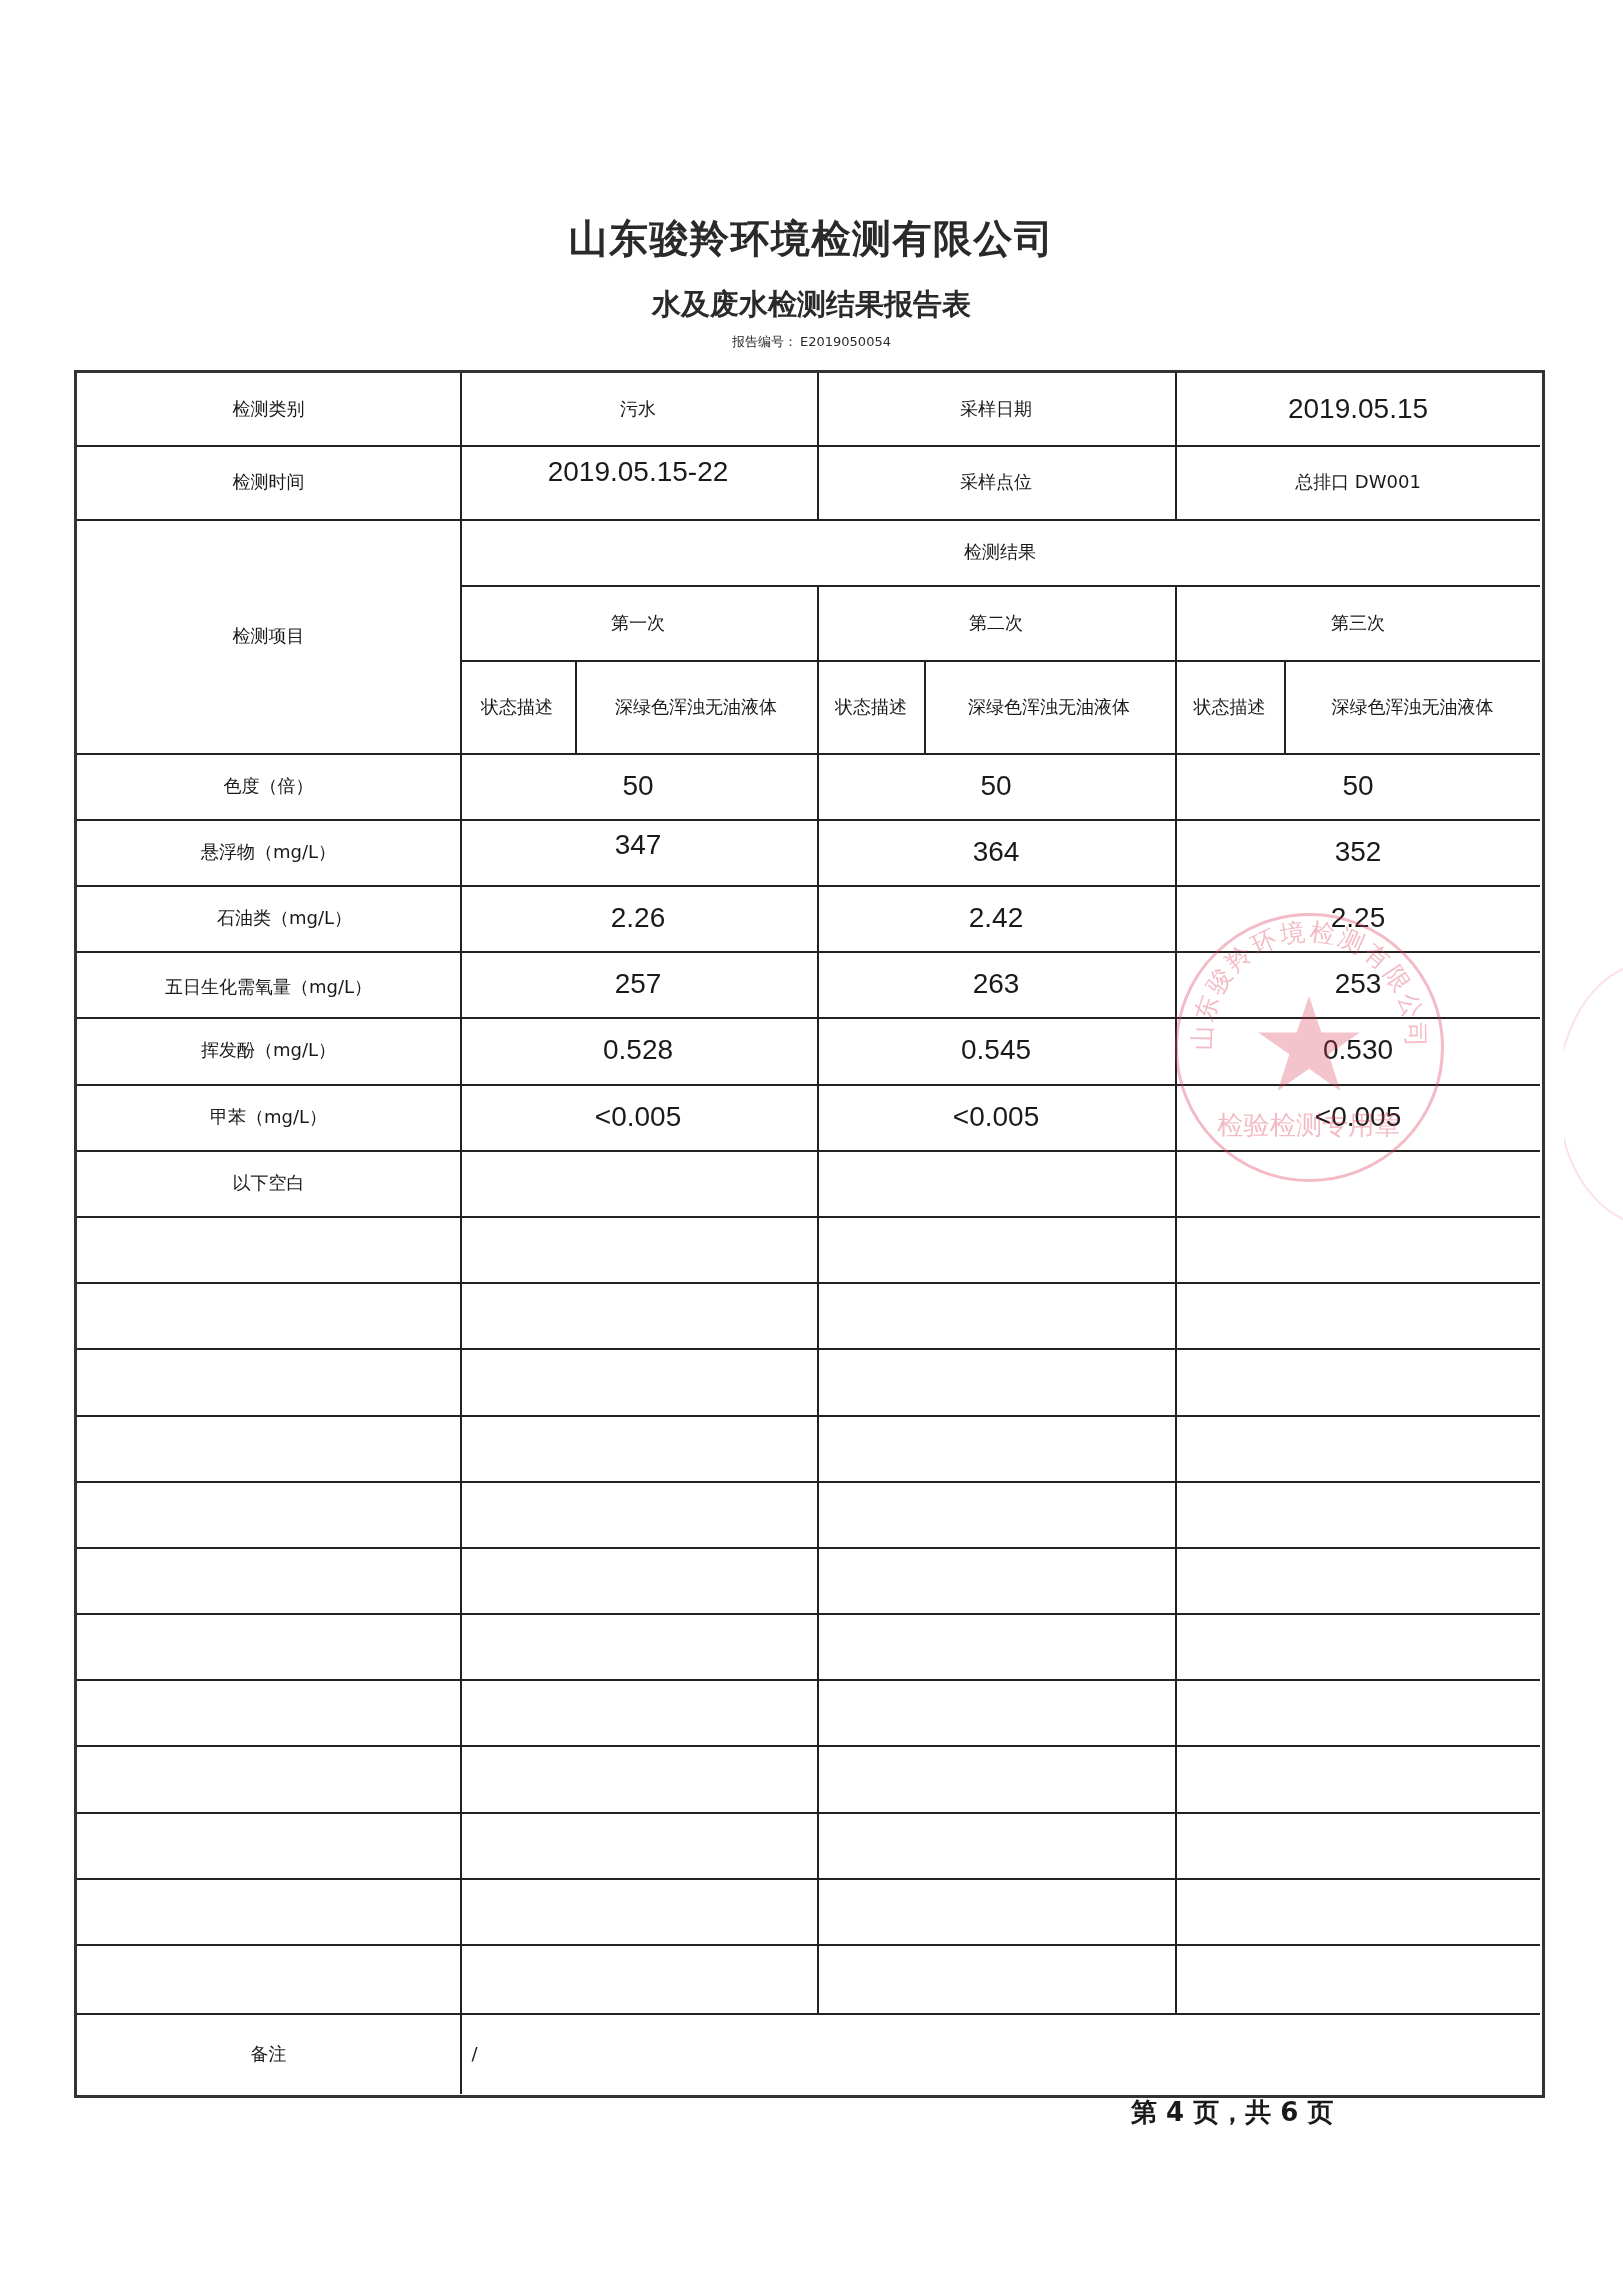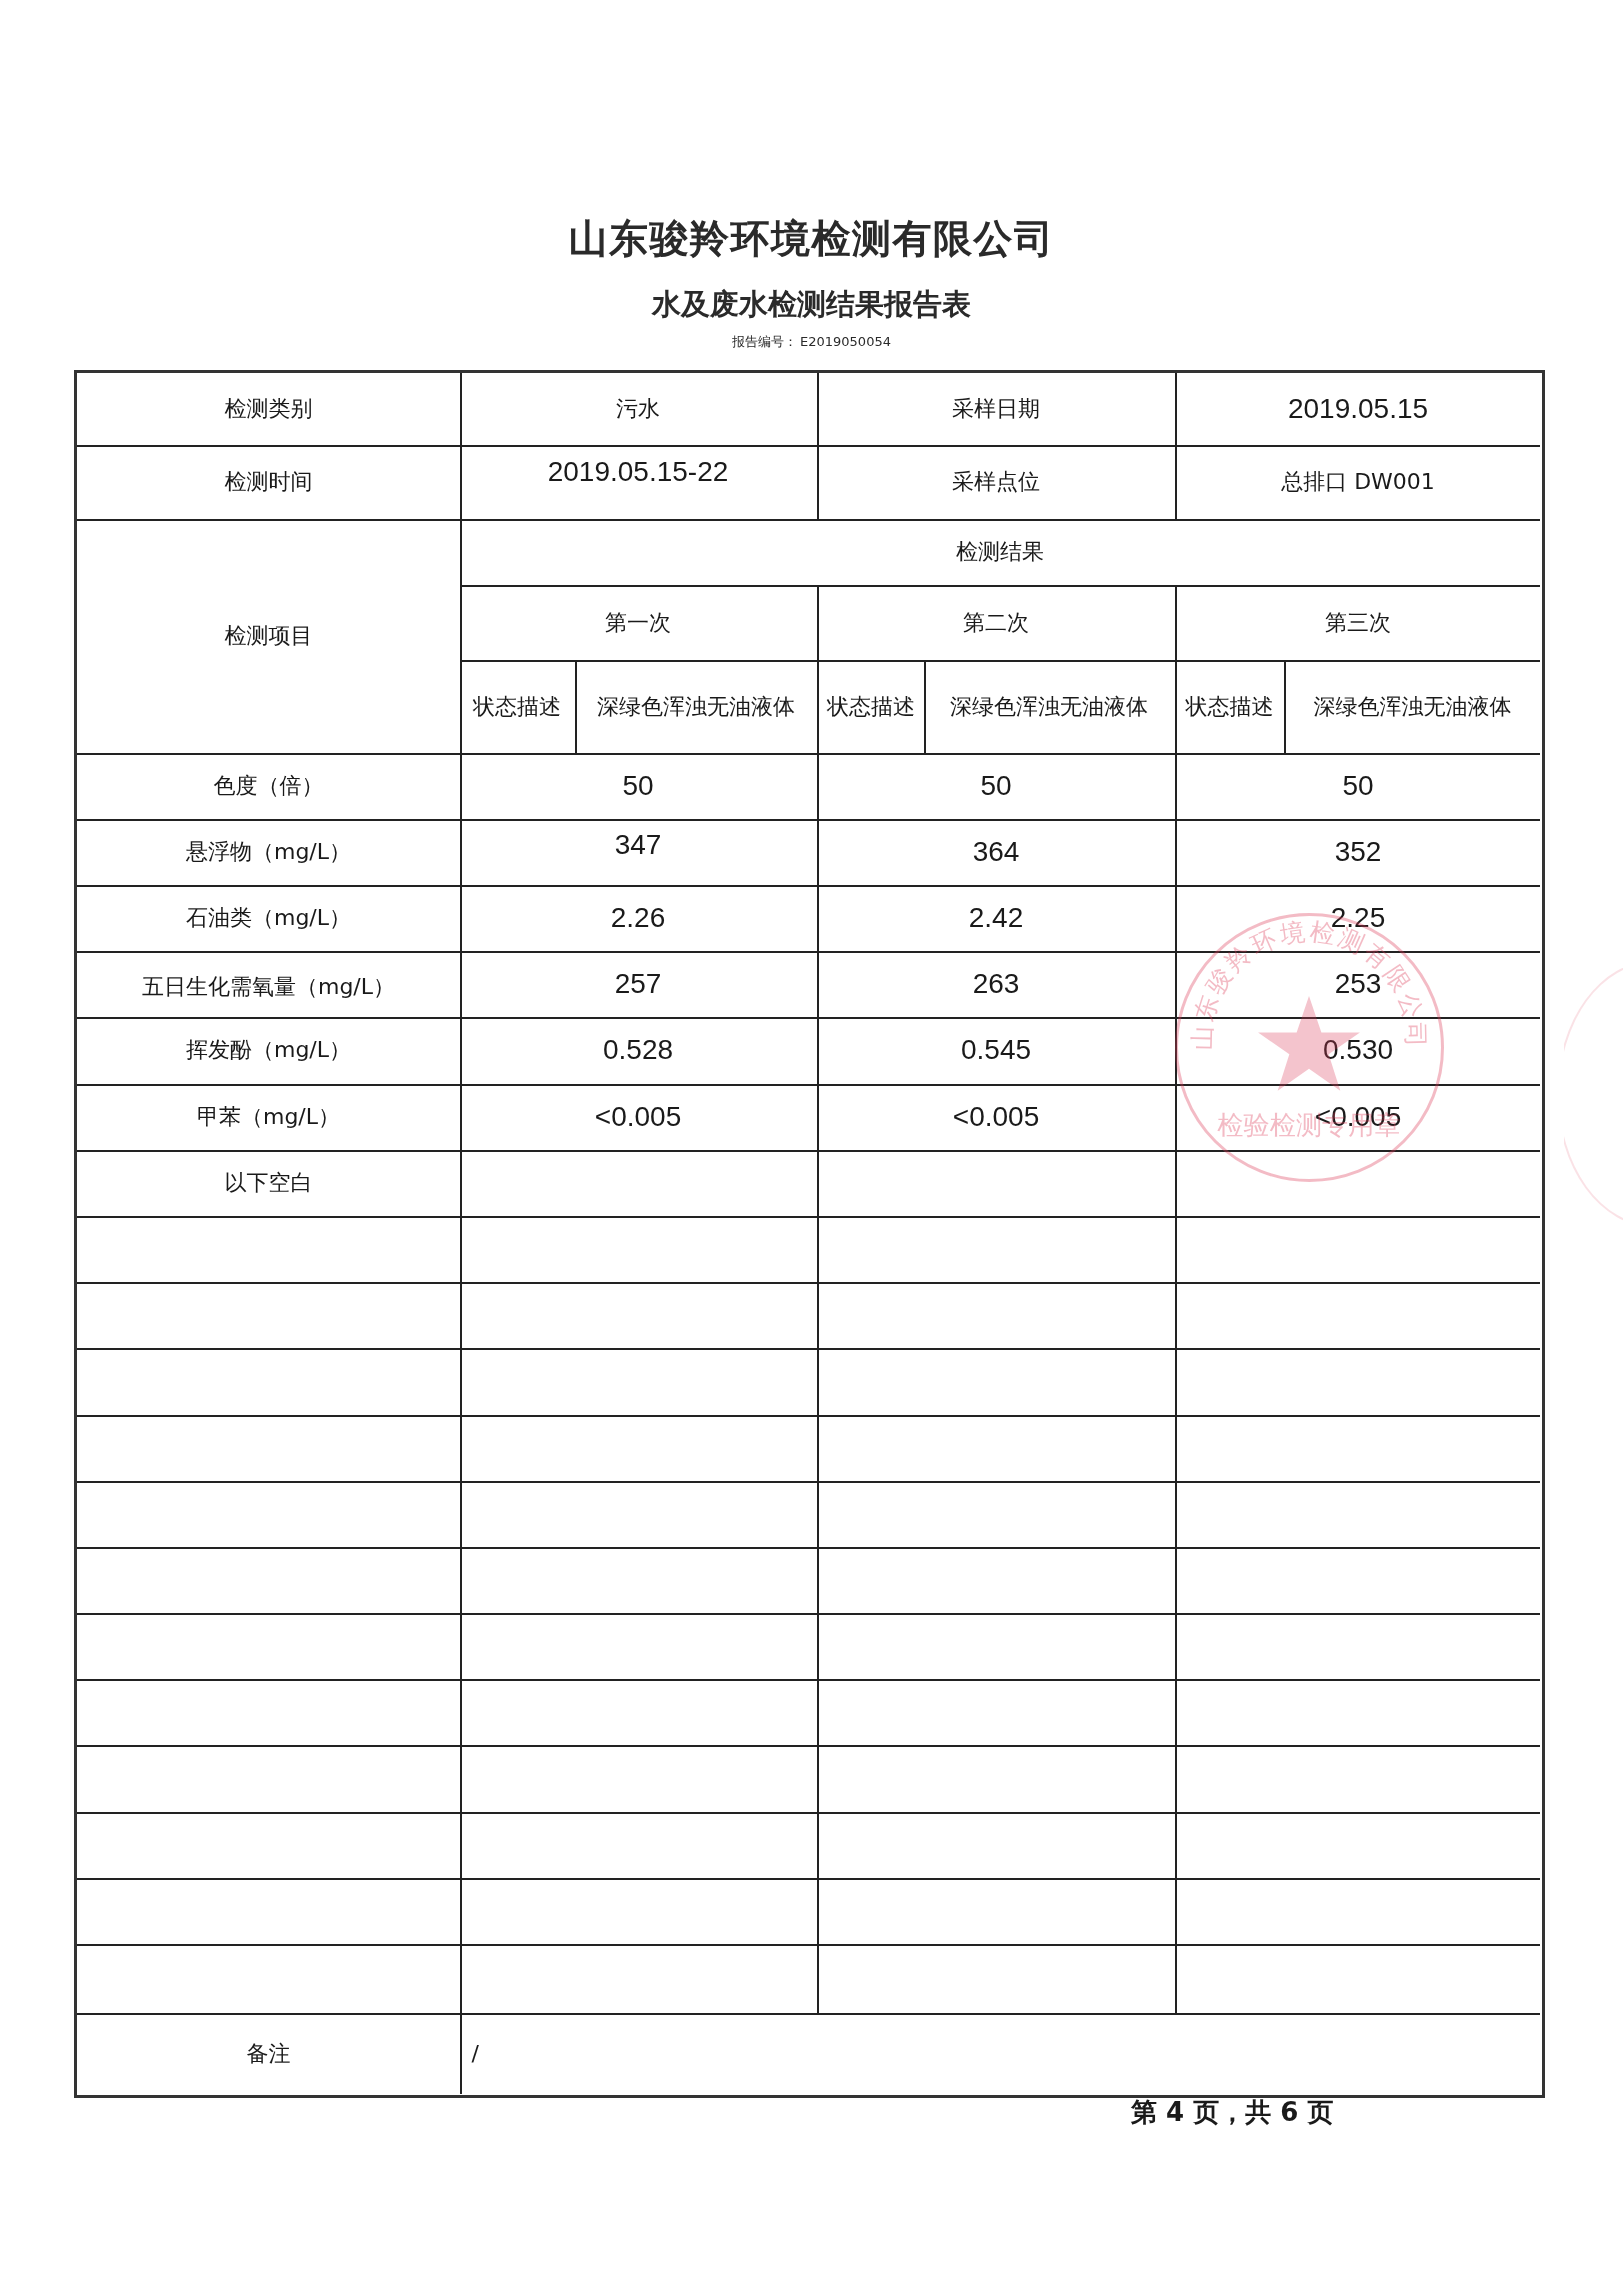--- a/index.html
+++ b/index.html
@@ -11,21 +11,21 @@
            font-size:29px; font-weight:bold; color:#2a2a2a; }
   .reportno { position:absolute; left:0; width:1623px; top:333px; text-align:center;
            font-size:13px; color:#2a2a2a; }
   .reportno span { margin:0 1.5px; }
 
   .tbl { position:absolute; left:74px; top:370px; width:1471px; height:1728px;
          border:3.6px solid #333; box-sizing:border-box; }
   .hl { position:absolute; height:0; border-top:2.2px solid #222; }
   .vl { position:absolute; width:0; border-left:2.2px solid #222; }
   .cell { position:absolute; display:flex; align-items:center; justify-content:center;
-          text-align:center; font-size:22px; line-height:42px; box-sizing:border-box; }
+          text-align:center; font-size:18px; line-height:42px; box-sizing:border-box; }
   .num { font-family:"Liberation Sans","DejaVu Sans",sans-serif; font-size:28px; }
   .two { flex-direction:row; }
   .left { justify-content:flex-start; padding-left:11.6px; }
 
   .footer { position:absolute; left:1131px; top:2095px; font-size:26px; font-weight:bold; }
   .stamp { position:absolute; left:1175px; top:913px; width:269px; height:269px;
            border-radius:50%; border:3.6px solid rgba(220,60,90,0.35); box-sizing:border-box;
            pointer-events:none; }
   .stamp svg { position:absolute; left:0; top:0; }
   .stamp2 { position:absolute; left:1564px; top:946px; width:60px; height:291px; overflow:hidden; pointer-events:none;}
@@ -118,21 +118,21 @@
   <div class="cell" style="left:0;top:380px;width:383px;height:66px">色度（倍）</div>
   <div class="cell num" style="left:383px;top:380px;width:356px;height:66px">50</div>
   <div class="cell num" style="left:740px;top:380px;width:358px;height:66px">50</div>
   <div class="cell num" style="left:1098px;top:380px;width:366px;height:66px">50</div>
 
   <div class="cell" style="left:0;top:446px;width:383px;height:66px">悬浮物（mg/L）</div>
   <div class="cell num" style="left:383px;top:439px;width:356px;height:66px">347</div>
   <div class="cell num" style="left:740px;top:446px;width:358px;height:66px">364</div>
   <div class="cell num" style="left:1098px;top:446px;width:366px;height:66px">352</div>
 
-  <div class="cell" style="left:0;top:512px;width:383px;height:66px">石油类（mg/L）</div>
+  <div class="cell" style="left:16px;top:512px;width:383px;height:66px">石油类（mg/L）</div>
   <div class="cell num" style="left:383px;top:512px;width:356px;height:66px">2.26</div>
   <div class="cell num" style="left:740px;top:512px;width:358px;height:66px">2.42</div>
   <div class="cell num" style="left:1098px;top:512px;width:366px;height:66px">2.25</div>
 
   <div class="cell" style="left:0;top:578px;width:383px;height:72px">五日生化需氧量（mg/L）</div>
   <div class="cell num" style="left:383px;top:578px;width:356px;height:66px">257</div>
   <div class="cell num" style="left:740px;top:578px;width:358px;height:66px">263</div>
   <div class="cell num" style="left:1098px;top:578px;width:366px;height:66px">253</div>
 
   <div class="cell" style="left:0;top:644px;width:383px;height:66px">挥发酚（mg/L）</div>

